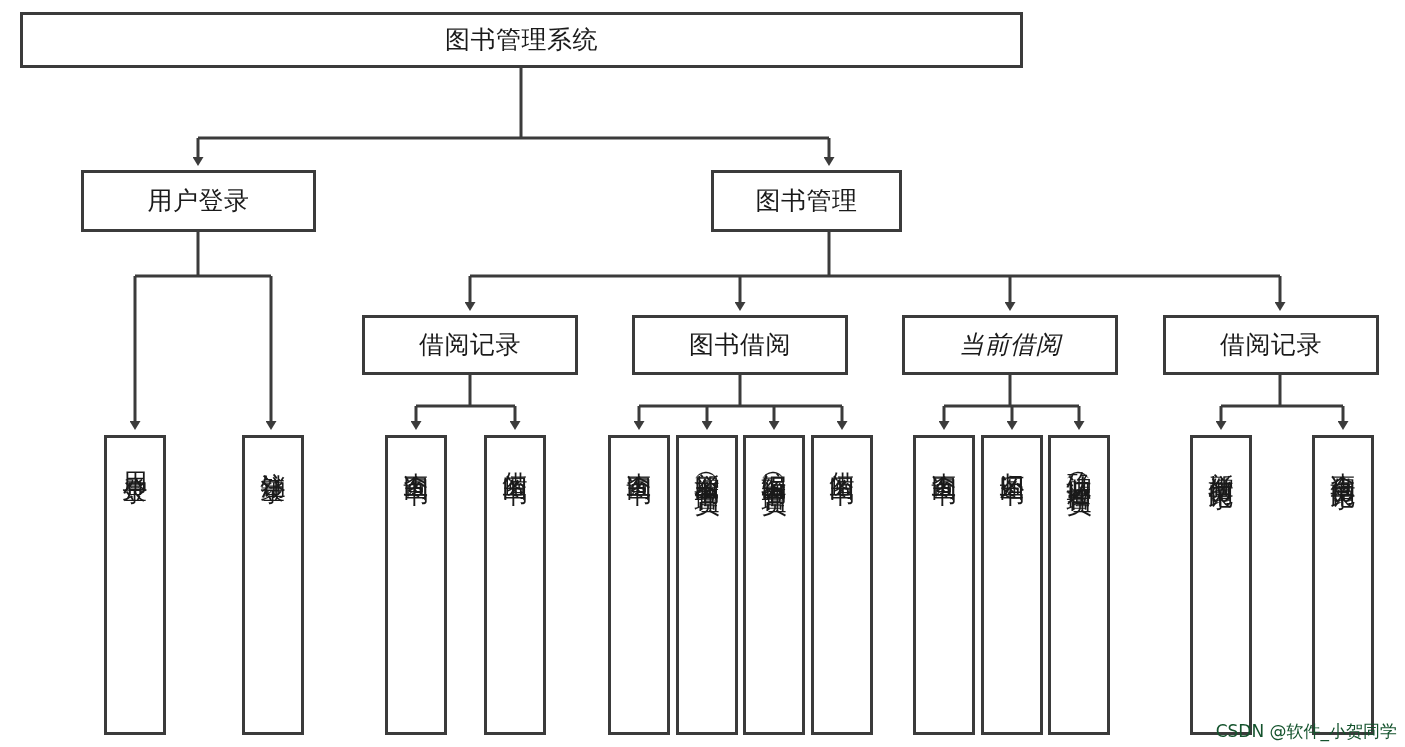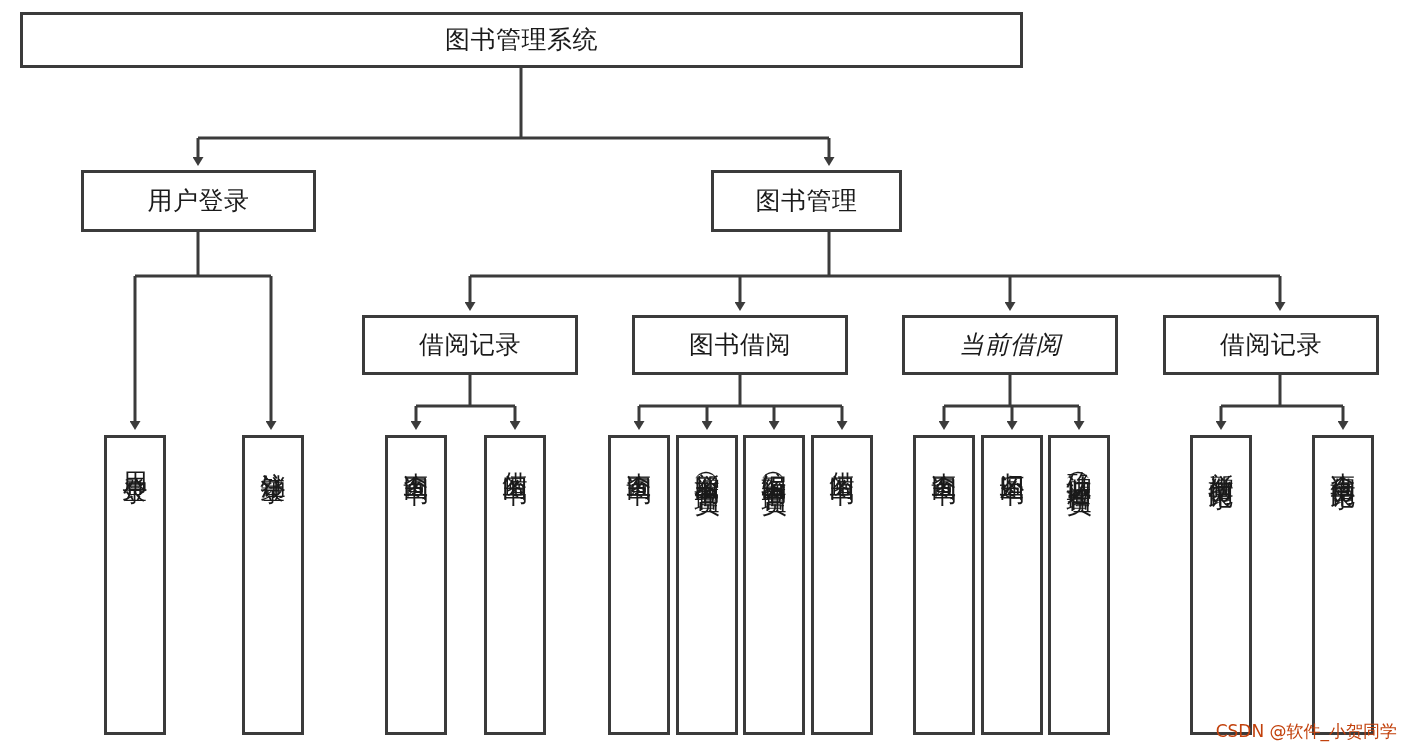--- a/index.html
+++ b/index.html
@@ -61,21 +61,21 @@
     font-size: 25px;
     line-height: 1.0;
     letter-spacing: 3px;
     white-space: nowrap;
   }
   .watermark {
     position: absolute;
     right: 8px;
     bottom: 4px;
     font-size: 17px;
-    color: #c2410c;
+    color: #14532d;
     white-space: nowrap;
     font-family: "DejaVu Sans", "Liberation Sans", sans-serif;
   }
 </style>
 </head>
 <body>
 
 <div id="canvas">
 
   <svg class="lines" viewBox="0 0 1405 747" xmlns="http://www.w3.org/2000/svg">

